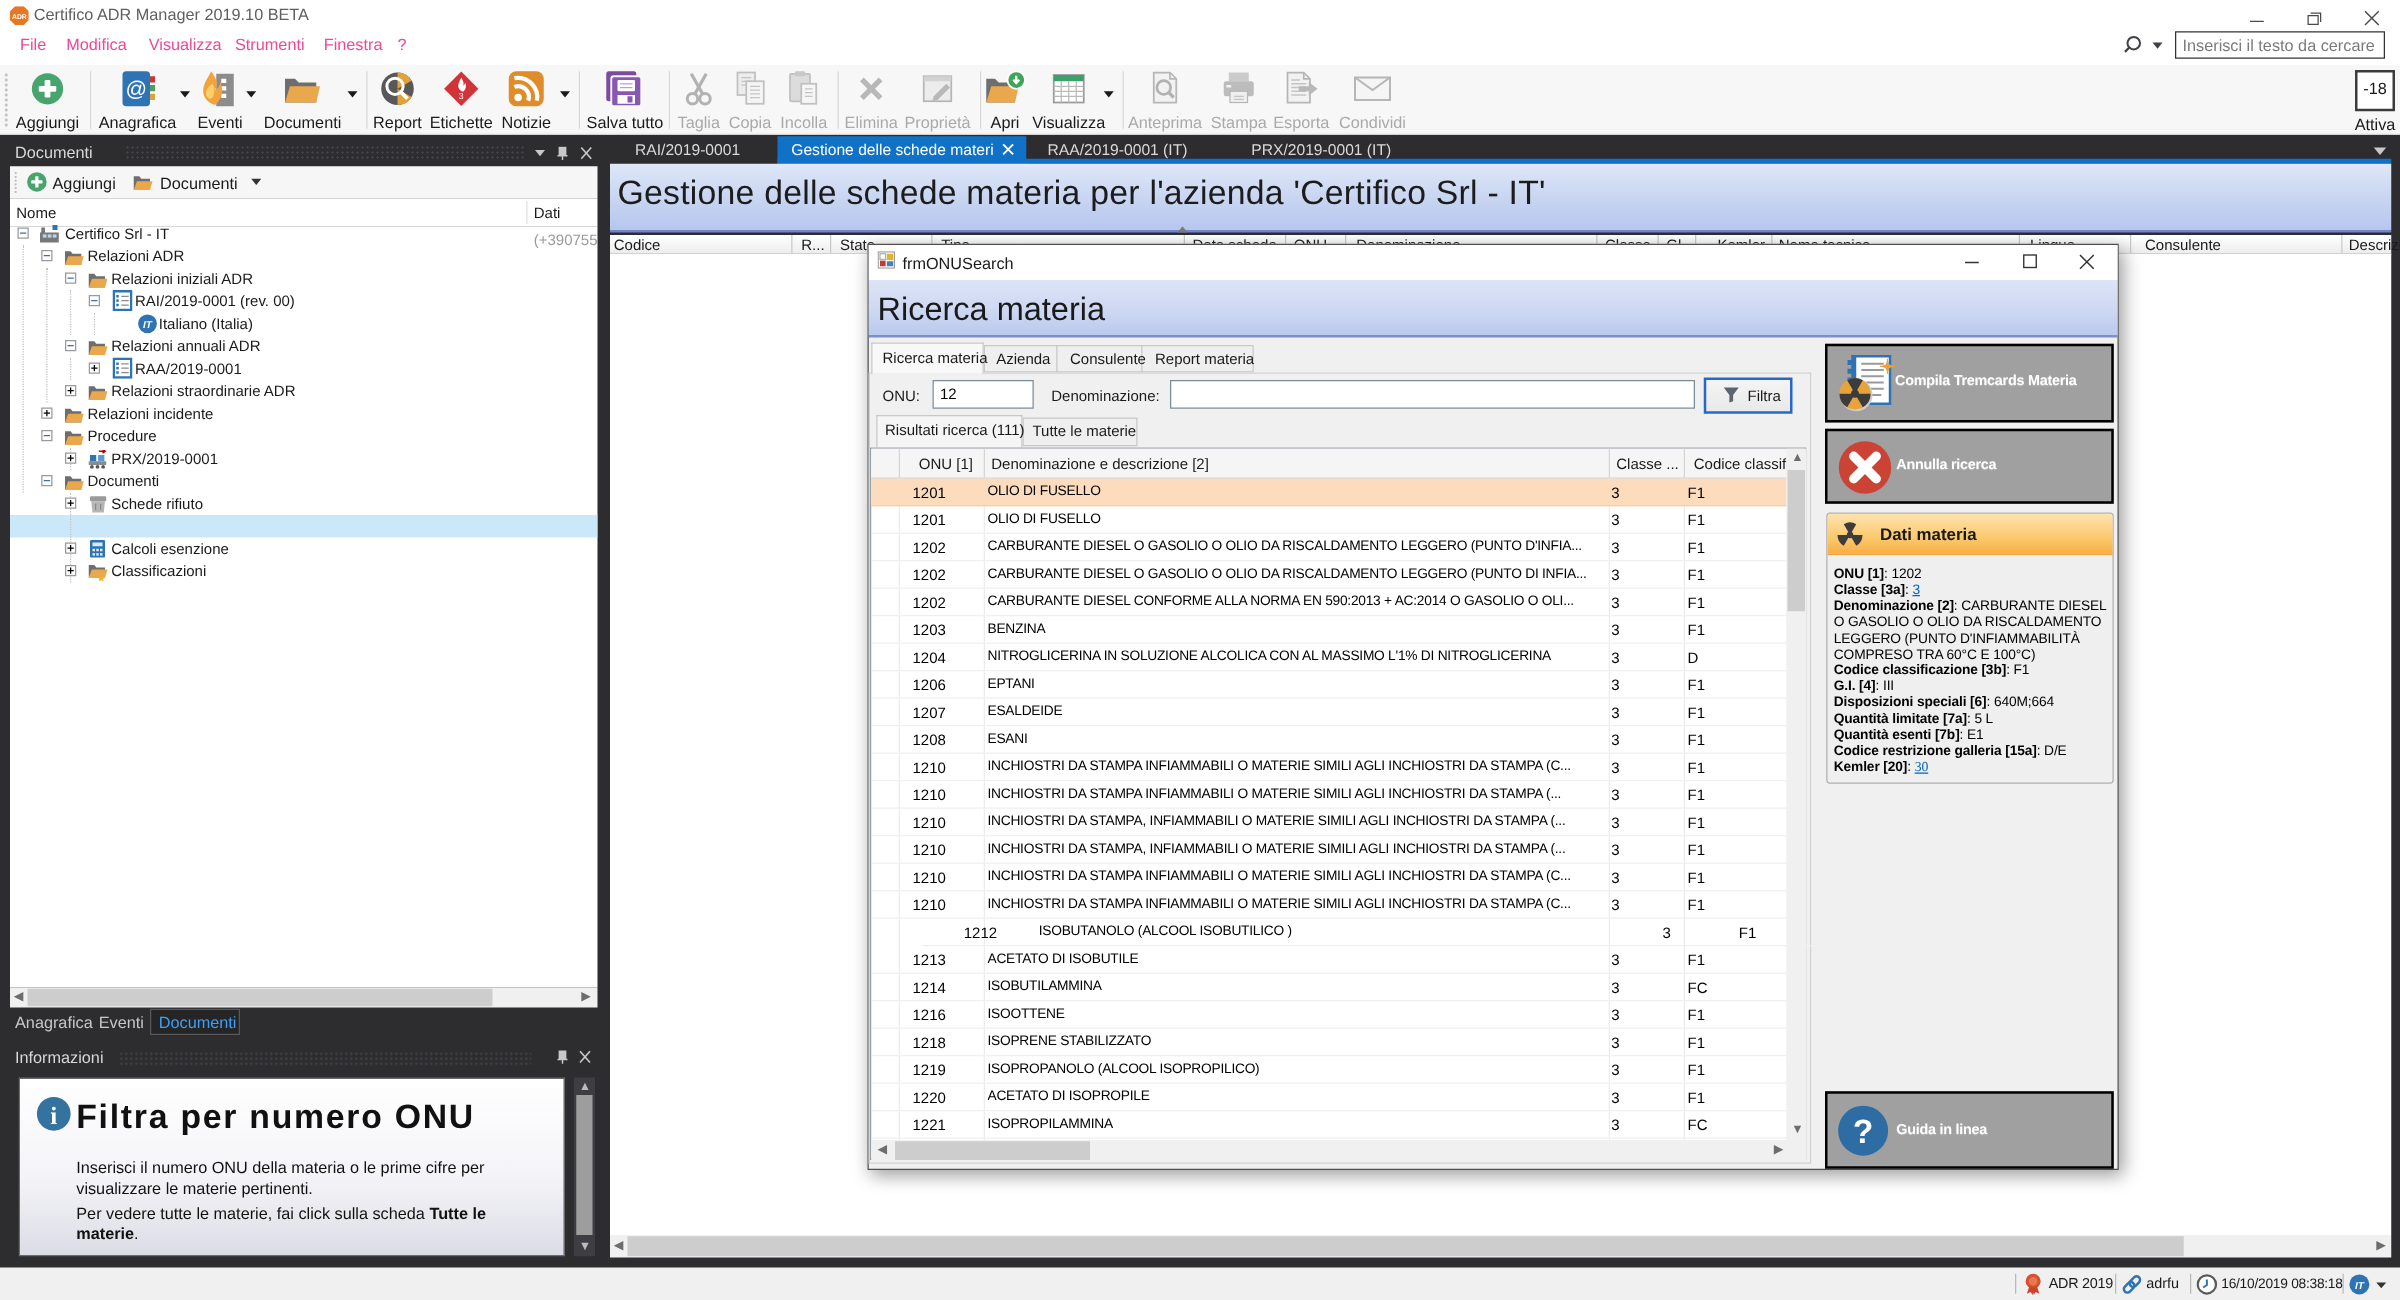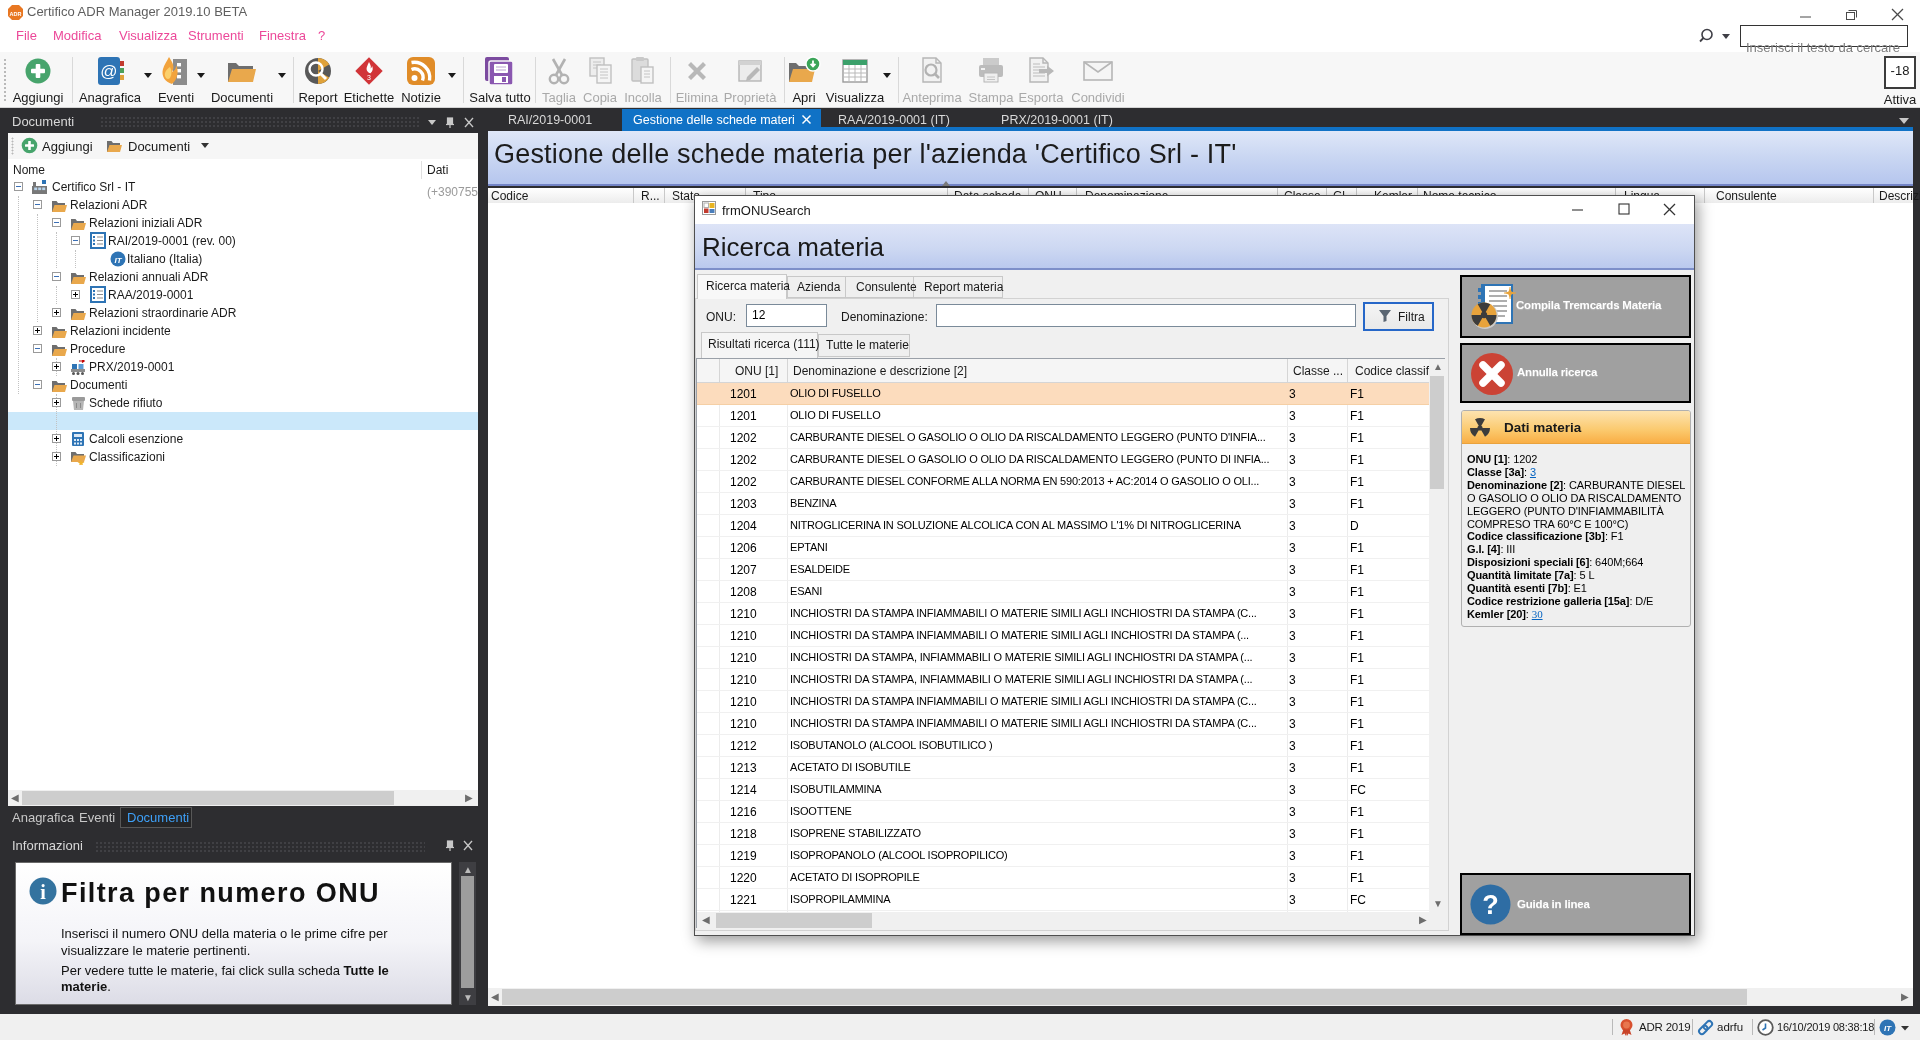--- a/index.html
+++ b/index.html
@@ -61,21 +61,21 @@
 <div class="menu-item" style="left:188px;">Strumenti</div>
 <div class="menu-item" style="left:259px;">Finestra</div>
 <div class="menu-item" style="left:318px;">?</div>
 
 <svg class="abs" style="left:1698px;top:28px;" width="36" height="16">
   <circle cx="9" cy="6.5" r="5" fill="none" stroke="#3f3f46" stroke-width="1.6"></circle>
   <line x1="5.4" y1="10" x2="2" y2="13.5" stroke="#3f3f46" stroke-width="1.8"></line>
   <polygon points="24,6 32,6 28,11" fill="#3f3f46"></polygon>
 </svg>
 <div class="abs" style="left:1740px;top:25px;width:168px;height:22px;background:#fff;border:1px solid #333;"></div>
-<div class="abs" style="left:1746px;top:29px;font-size:13px;color:#7a7a7a;margin-top:11px;">Inserisci il testo da cercare</div>
+<div class="abs" style="left:1746px;top:29px;font-size:13px;color:#7a7a7a;">Inserisci il testo da cercare</div>
 
 <div class="abs" style="left:0;top:52px;width:1920px;height:56px;background:#f7f7f7;border-bottom:1px solid #d4d4d4;"></div>
 <div class="abs" style="left:3px;top:58px;width:4px;height:44px;background-image:radial-gradient(#b9b9b9 1px, transparent 1.2px);background-size:4px 4px;"></div>
 
 <div class="tb-item" style="left:10px;width:56px;">
   <svg width="32" height="32" viewBox="0 0 32 32">
       <circle cx="16" cy="16" r="12.5" fill="#47a46c"></circle>
       <rect x="9" y="13.7" width="14" height="4.6" rx="1" fill="#fff"></rect>
       <rect x="13.7" y="9" width="4.6" height="14" rx="1" fill="#fff"></rect>
     </svg>
@@ -761,21 +761,21 @@
     <span class="c2">INCHIOSTRI DA STAMPA INFIAMMABILI O MATERIE SIMILI AGLI INCHIOSTRI DA STAMPA (C...</span>
     <span class="c3">3</span>
     <span class="c4">F1</span>
   </div>
 <div class="grid-row" style="top:713px;">
     <span class="c1">1210</span>
     <span class="c2">INCHIOSTRI DA STAMPA INFIAMMABILI O MATERIE SIMILI AGLI INCHIOSTRI DA STAMPA (C...</span>
     <span class="c3">3</span>
     <span class="c4">F1</span>
   </div>
-<div class="grid-row" style="top:735px;">
+<div class="grid-row" style="top:735px;margin-left:41px;">
     <span class="c1">1212</span>
     <span class="c2">ISOBUTANOLO (ALCOOL ISOBUTILICO )</span>
     <span class="c3">3</span>
     <span class="c4">F1</span>
   </div>
 <div class="grid-row" style="top:757px;">
     <span class="c1">1213</span>
     <span class="c2">ACETATO DI ISOBUTILE</span>
     <span class="c3">3</span>
     <span class="c4">F1</span>

